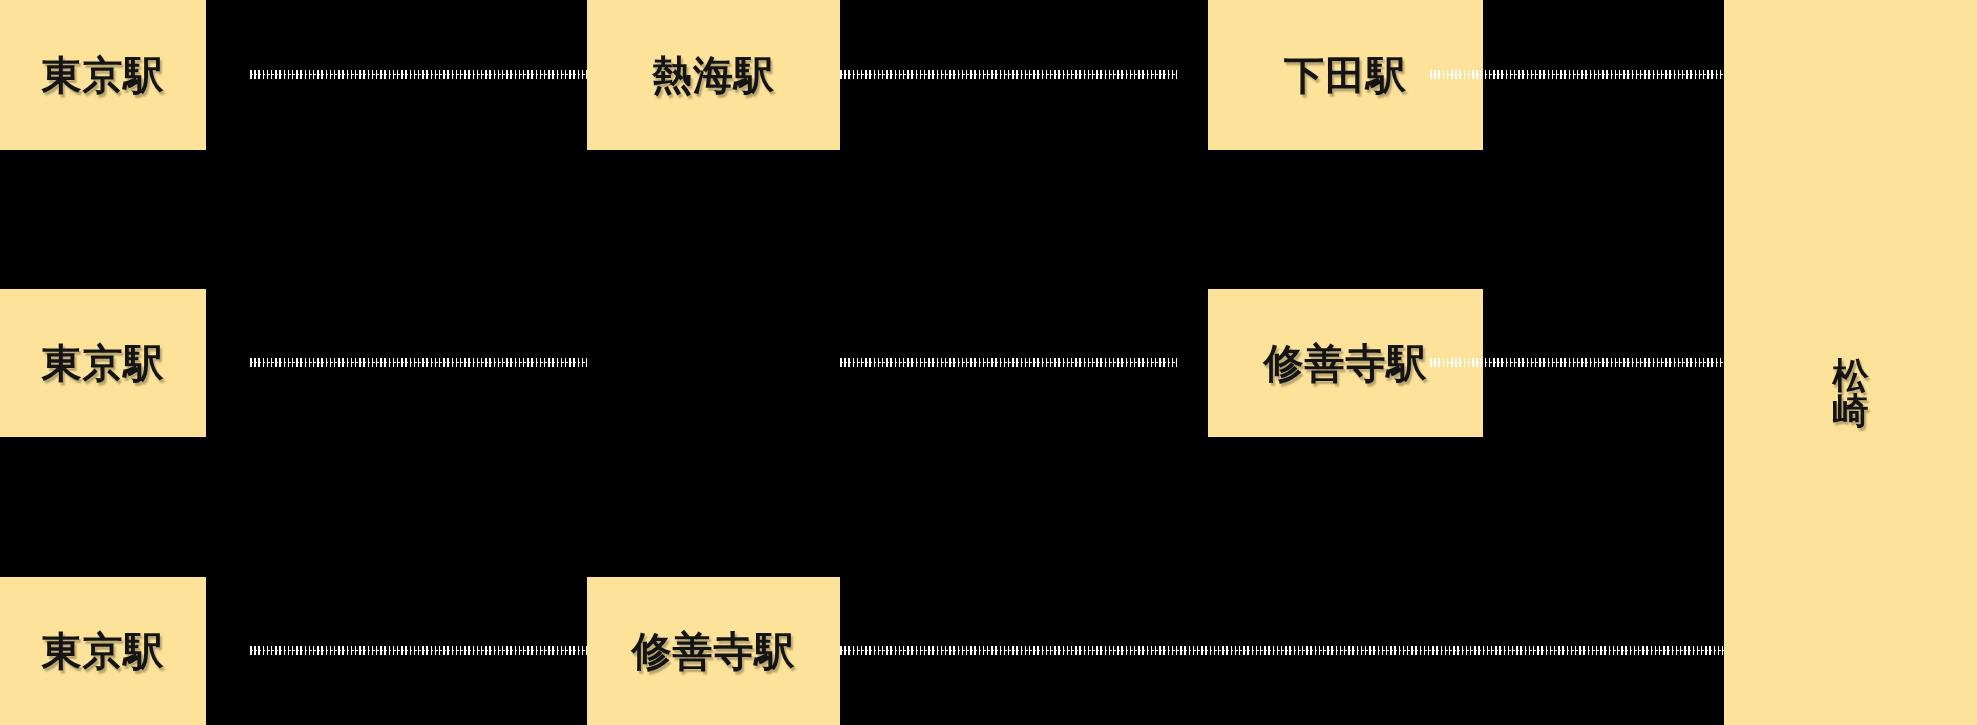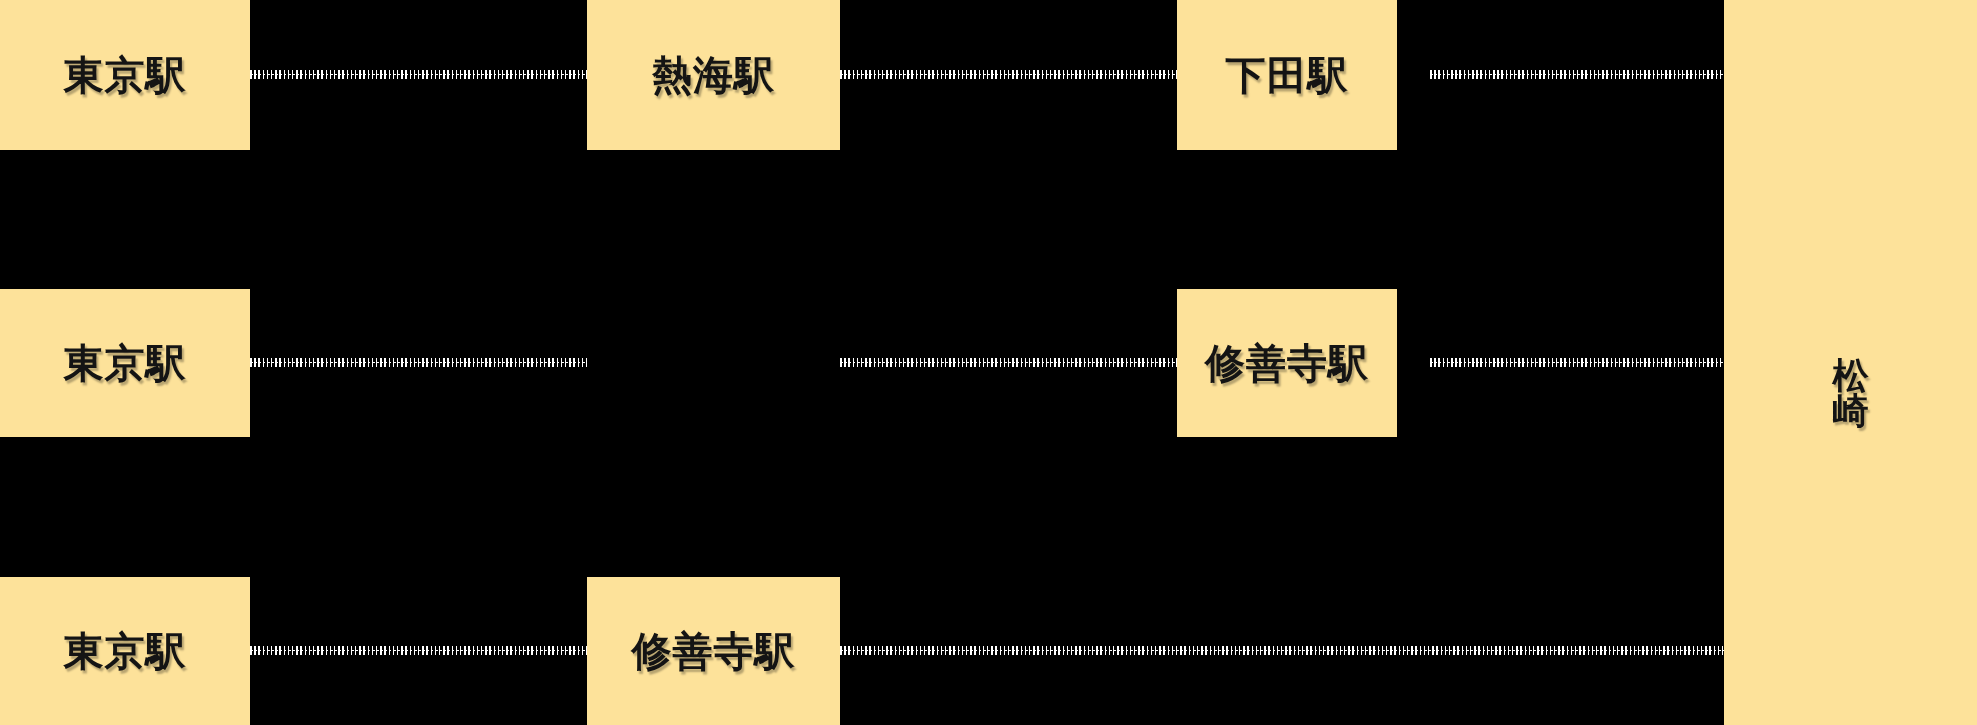--- a/index.html
+++ b/index.html
@@ -25,23 +25,23 @@
     font-size:40px;
     letter-spacing:1px;
     text-shadow:2px 3px 2px rgba(0,0,0,0.28);
     white-space:nowrap;
   }
   
   .r1{top:0;height:150px;}
   .r2{top:289px;height:148px;}
   .r3{top:577px;height:148px;}
   
-  .c1{left:0;width:250px;justify-content:center;}
+  .c1{left:0;width:206px;justify-content:center;}
   .c2{left:587px;width:253px;}
-  .c3{left:1177px;width:220px;}
+  .c3{left:1208px;width:275px;}
   
   .dest{
     left:1724px;top:0;width:253px;height:725px;
     font-size:36px;
   }
   .dest .v{
     writing-mode:vertical-rl;
     text-orientation:upright;
     letter-spacing:0.95em;
     line-height:1;

